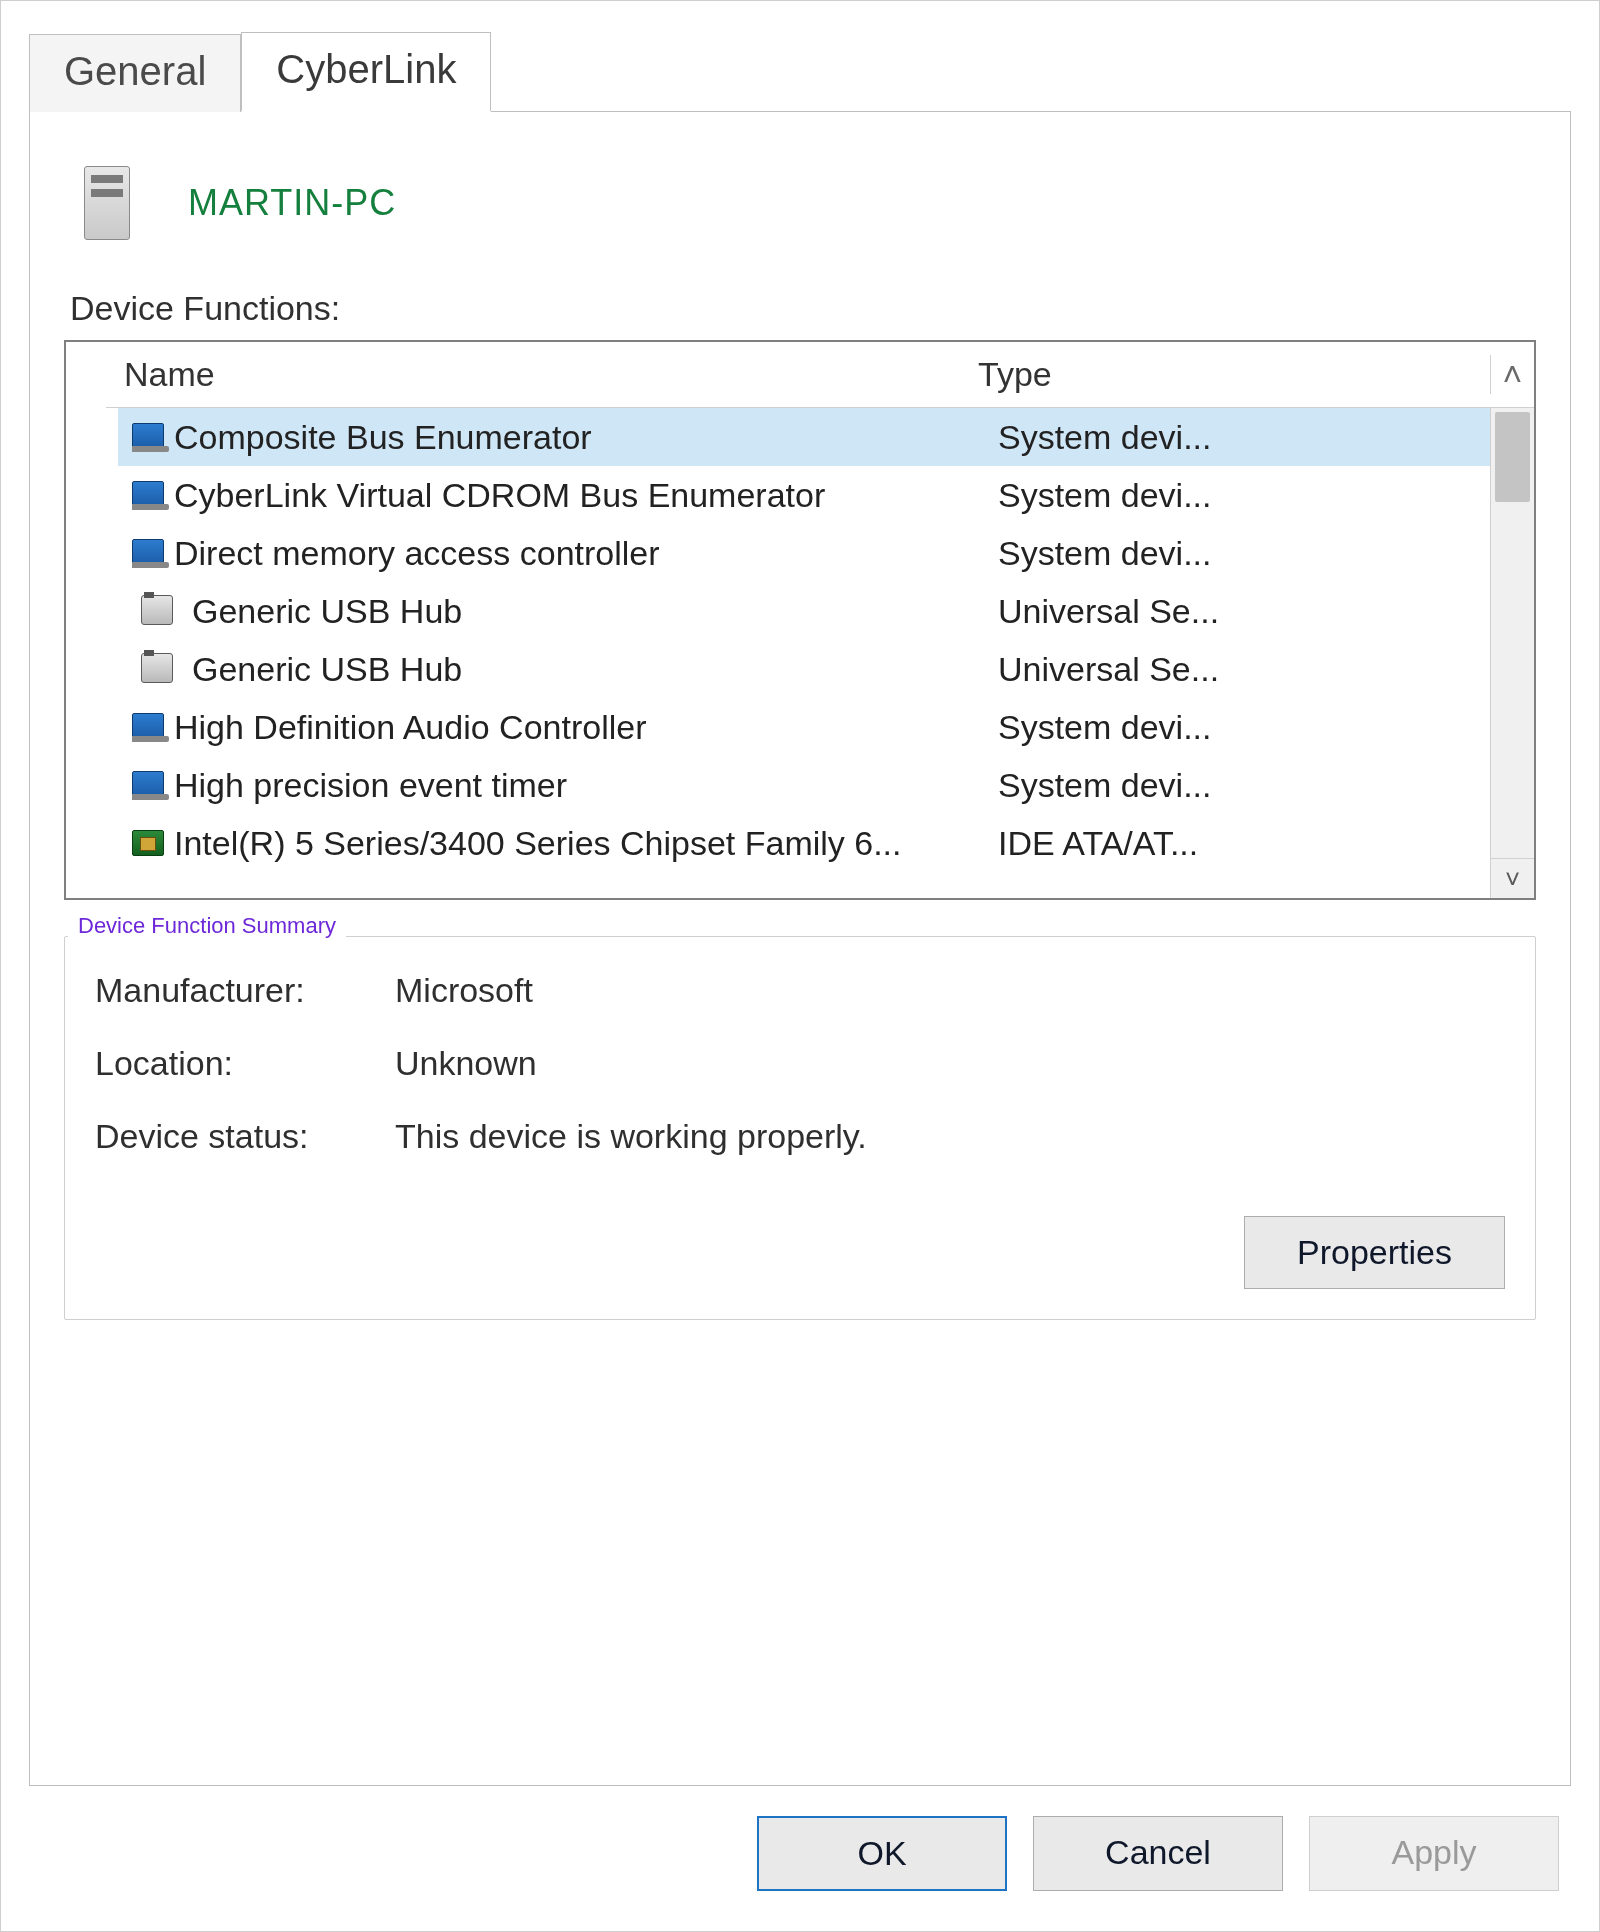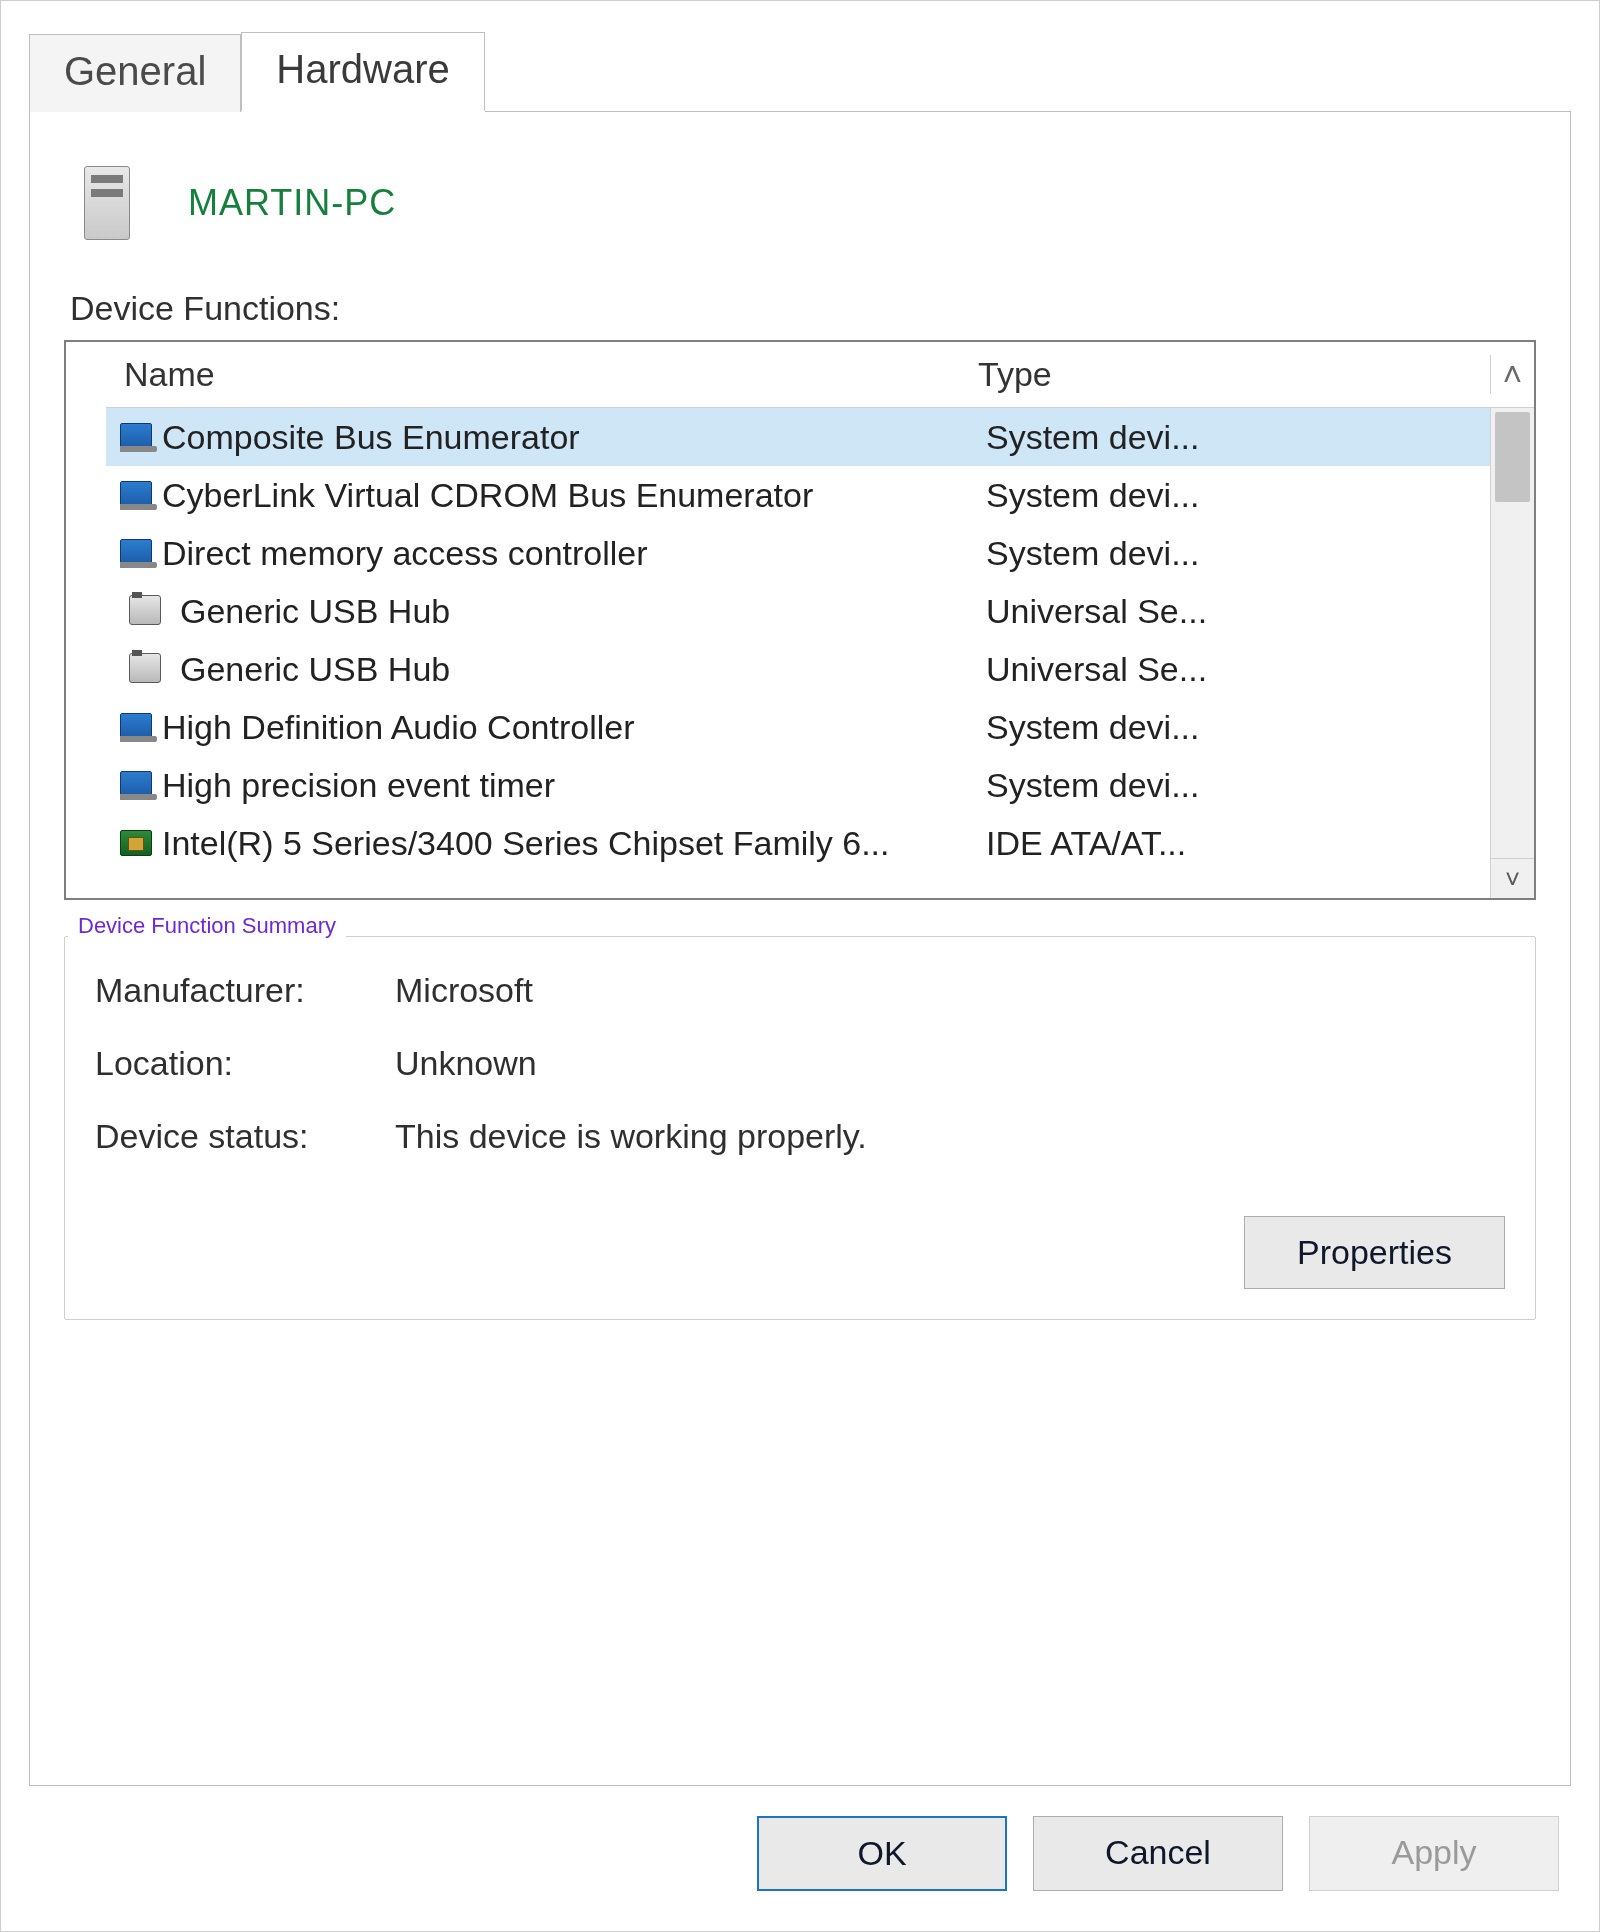--- a/index.html
+++ b/index.html
@@ -128,20 +128,21 @@
   }
   .lv-row {
     display: flex;
     align-items: center;
     height: 58px;
     font-size: 34px;
     color: #222;
     padding-left: 14px;
     gap: 8px;
     white-space: nowrap;
+    margin-left: 12px;
   }
   .lv-row.selected { background: #cfe6f7; }
   .lv-row .cell-name {
     flex: 0 0 846px;
     display: flex;
     align-items: center;
     gap: 10px;
     overflow: hidden;
     text-overflow: ellipsis;
   }
@@ -270,21 +271,21 @@
     padding: 30px 40px 40px 0;
   }
 </style>
 </head>
 <body>
 
 <div class="dialog">
 
   <div class="tab-strip">
     <div class="tab inactive">General</div>
-    <div class="tab active">Hardware</div>
+    <div class="tab active">CyberLink</div>
   </div>
 
   <div class="tab-panel">
 
     <div class="computer-row">
       <div class="computer-icon">
         <div class="tower"></div>
       </div>
       <div class="computer-name">MARTIN-PC</div>
     </div>

